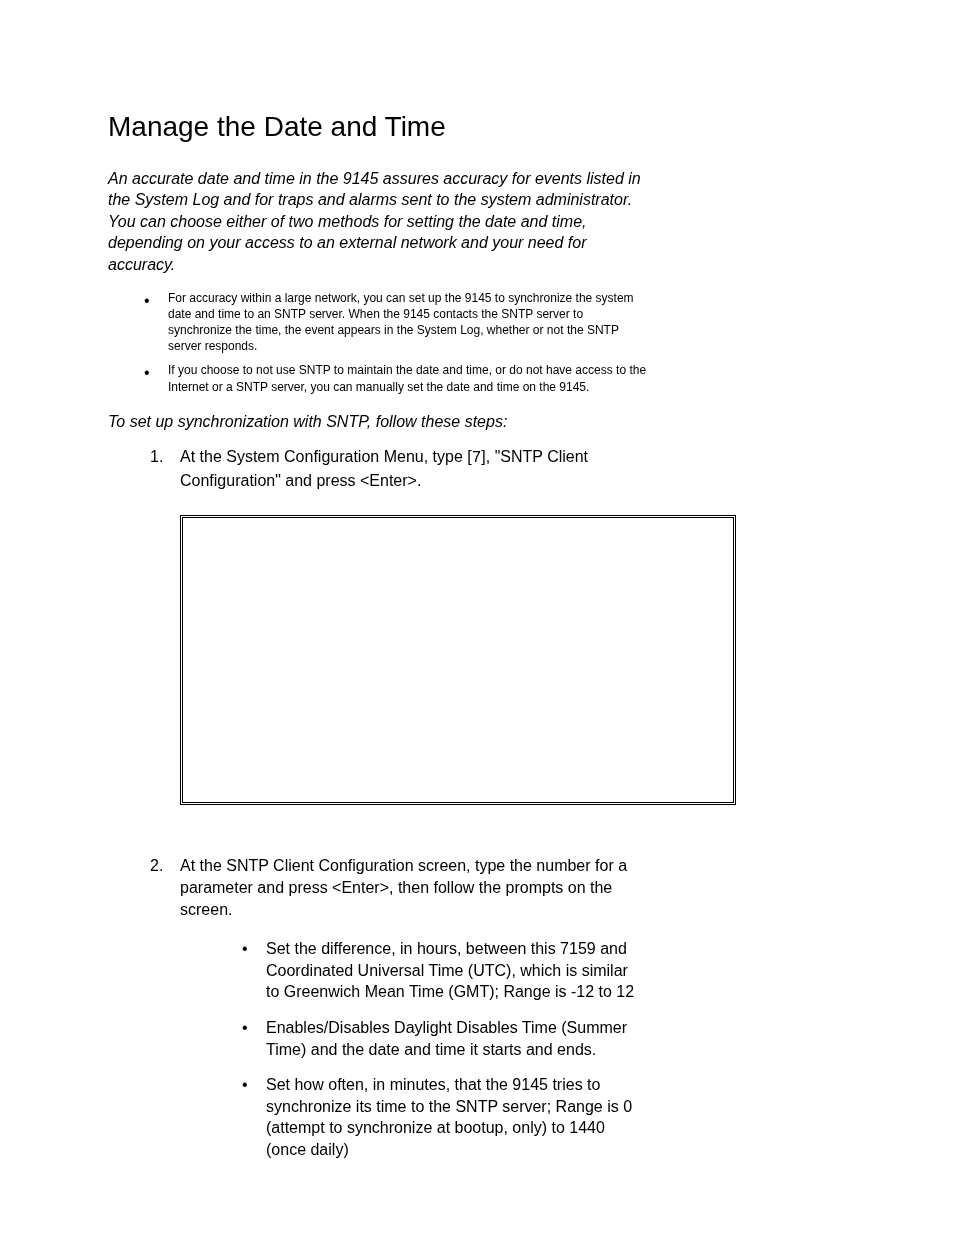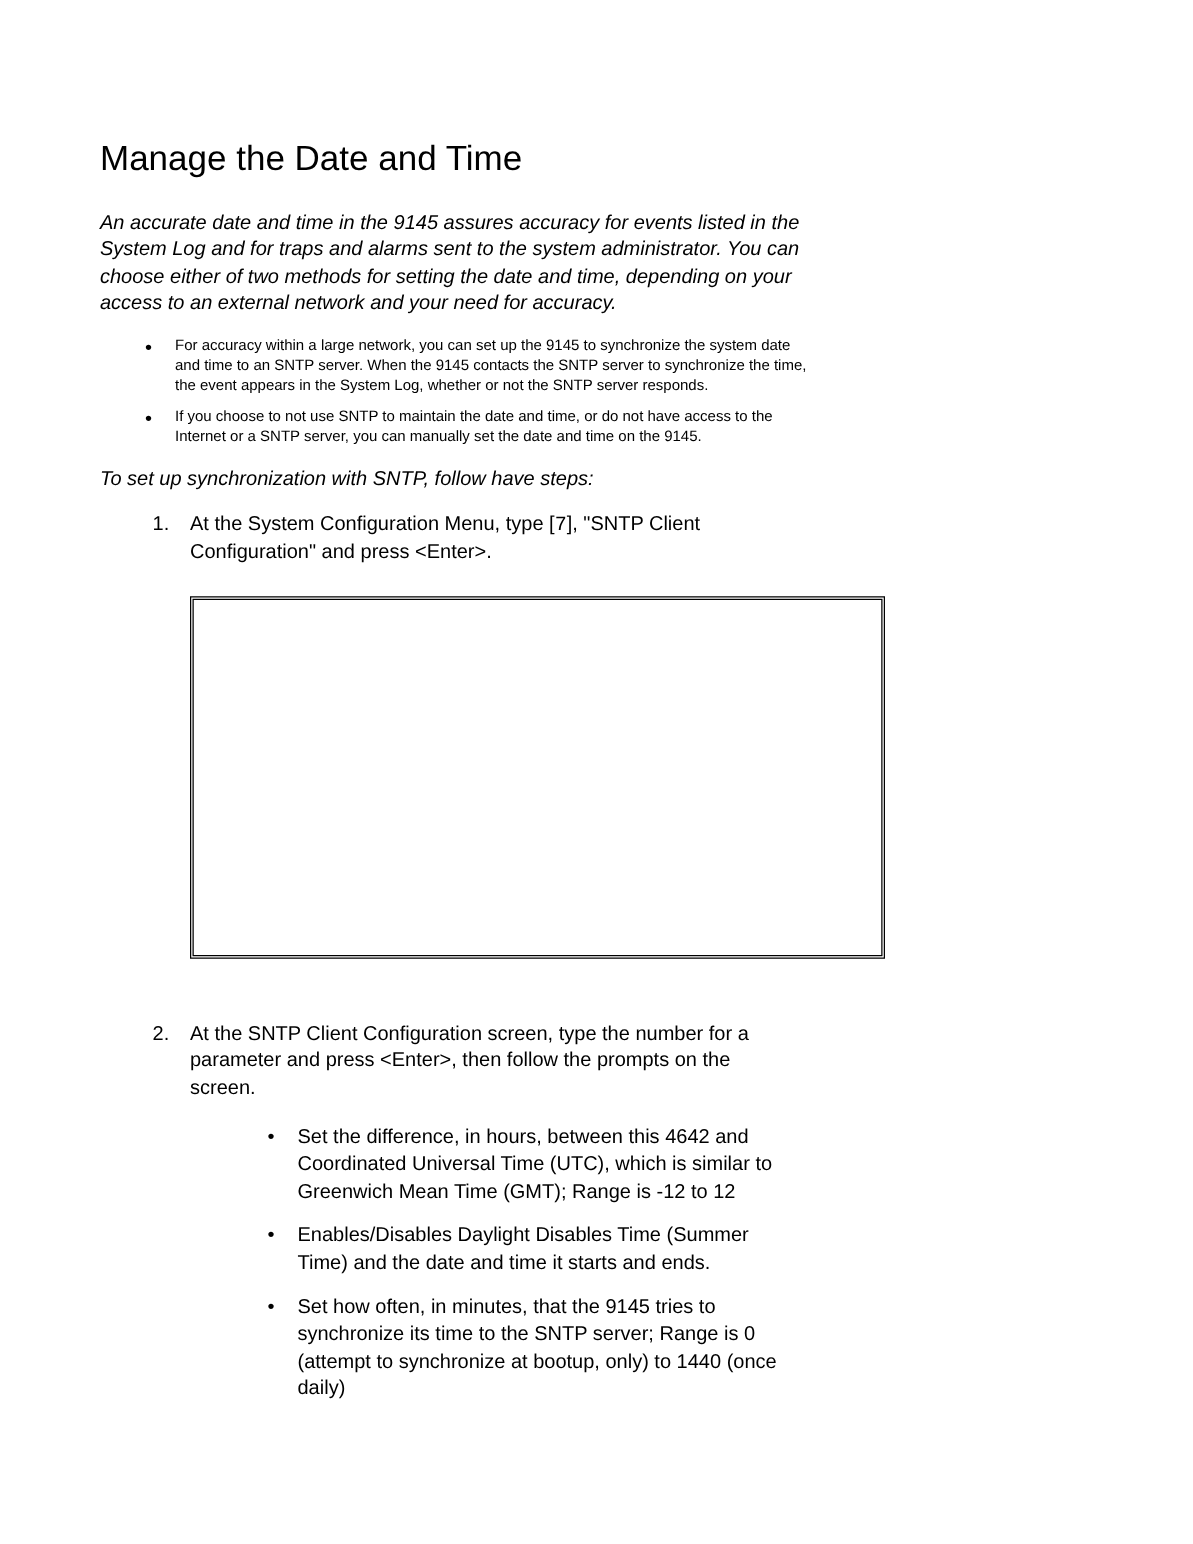--- a/index.html
+++ b/index.html
@@ -6,21 +6,21 @@
     margin: 0;
     padding: 0;
     background: #ffffff;
     font-family: Arial, Helvetica, sans-serif;
     color: #000000;
   }
   .page {
     width: 758px;
     min-height: 1235px;
     box-sizing: border-box;
-    padding: 110px 108px 0 80px;
+    padding: 110px 108px 0 108px;
     position: relative;
   }
   h1.title {
     font-size: 28px;
     font-weight: normal;
     margin: 0 0 24px 0;
     line-height: 1.2;
   }
   p.body {
     font-size: 16px;
@@ -111,32 +111,32 @@
 
   <h1 class="title">Manage the Date and Time</h1>
 
   <p class="body">An accurate date and time in the 9145 assures accuracy for events listed in the System Log and for traps and alarms sent to the system administrator.  You can choose either of two methods for setting the date and time, depending on your access to an external network and your need for accuracy.</p>
 
   <ul class="bullets">
     <li>For accuracy within a large network, you can set up the 9145 to synchronize the system date and time to an SNTP server.  When the 9145 contacts the SNTP server to synchronize the time, the event appears in the System Log, whether or not the SNTP server responds.</li>
     <li>If you choose to not use SNTP to maintain the date and time, or do not have access to the Internet or a SNTP server, you can manually set the date and time on the 9145.</li>
   </ul>
 
-  <p class="body">To set up synchronization with SNTP, follow have steps:</p>
+  <p class="body">To set up synchronization with SNTP, follow these steps:</p>
 
   <ol class="steps">
     <li>
       <span>At the System Configuration Menu, type [</span><span class="mono">7</span><span>], "SNTP Client Configuration" and press &lt;Enter&gt;.</span>
       <div class="figure-box"></div>
     </li>
     <li>
       <span>At the SNTP Client Configuration screen, type the number for a parameter and press &lt;Enter&gt;, then follow the prompts on the screen.</span>
       <ul class="sub-bullets">
         <li>
-          <span class="desc">Set the difference, in hours, between this 4642 and Coordinated Universal Time (UTC), which is similar to Greenwich Mean Time (GMT); Range is -12 to 12</span>
+          <span class="desc">Set the difference, in hours, between this 7159 and Coordinated Universal Time (UTC), which is similar to Greenwich Mean Time (GMT); Range is -12 to 12</span>
         </li>
         <li>
           <span class="desc">Enables/Disables Daylight Disables Time (Summer Time) and the date and time it starts and ends.</span>
         </li>
         <li>
           <span class="desc">Set how often, in minutes, that the 9145 tries to synchronize its time to the SNTP server; Range is 0 (attempt to synchronize at bootup, only) to 1440 (once daily)</span>
         </li>
       </ul>
     </li>
   </ol>

